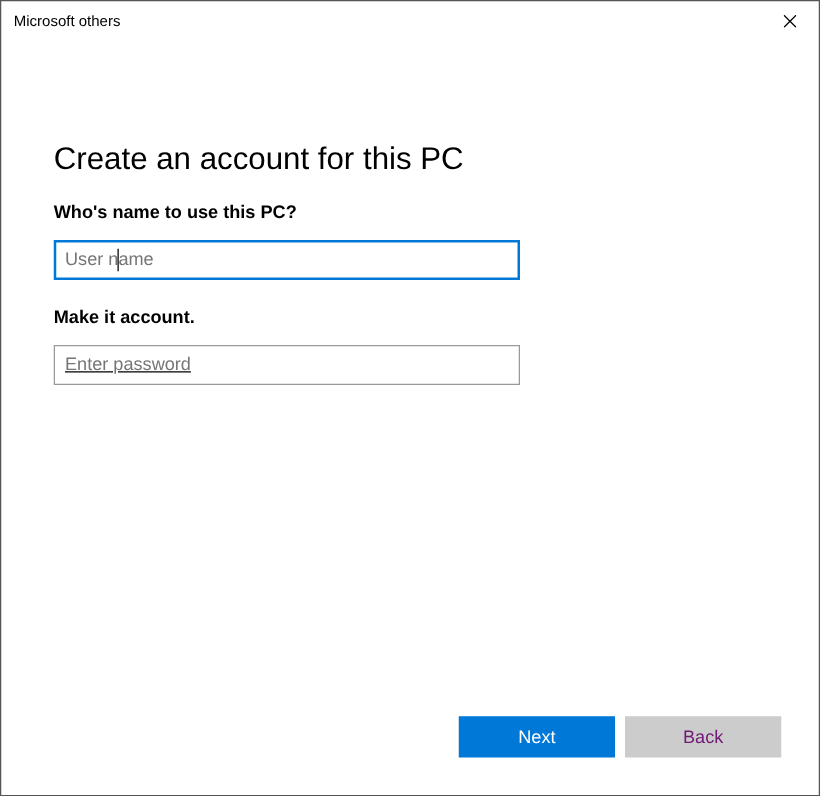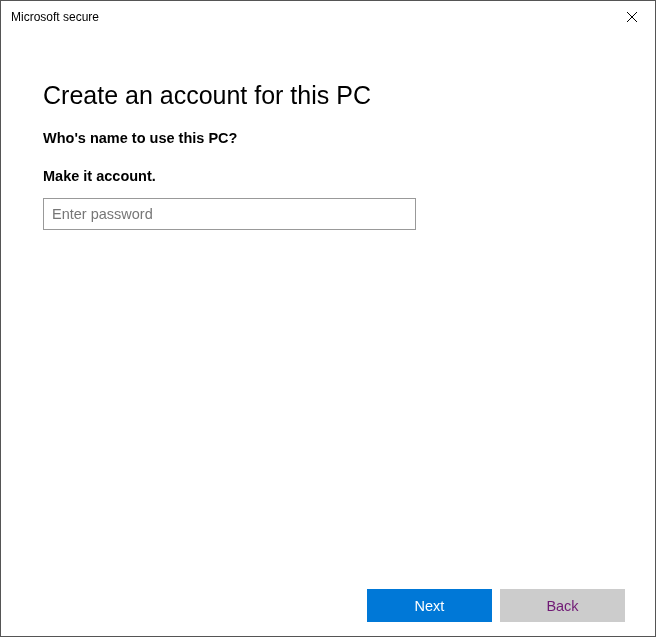--- a/index.html
+++ b/index.html
@@ -40,20 +40,21 @@
       height: 10px;
     }
     .content {
       padding: 48px 42px 0 42px;
     }
     .heading {
       font-size: 25px;
       font-weight: 400;
       color: #000;
       margin-bottom: 20px;
+      margin-top: 32px;
     }
     .description {
       font-size: 14.5px;
       color: #000;
       line-height: 1.35;
       margin-bottom: 28px;
     }
     .section-label {
       font-size: 14.5px;
       font-weight: 600;
@@ -77,39 +78,40 @@
       padding: 0 7px;
     }
     .text-input::placeholder {
       color: #767676;
     }
     .username-group {
       margin-bottom: 22px;
     }
     .password-group .text-input {
       margin-bottom: 10px;
+      text-decoration: underline;
     }
     .cursor-line {
       position: absolute;
       left: 51px;
       top: 0;
       bottom: 0;
       margin: auto;
       height: 18px;
       width: 1px;
       background: #000;
       pointer-events: none;
     }
     .input-wrap {
       position: relative;
       width: 373px;
     }
     .button-row {
       position: absolute;
-      bottom: 14px;
+      bottom: 30px;
       right: 30px;
       display: flex;
       gap: 8px;
       justify-content: space-between;
     }
     .btn {
       width: 125px;
       height: 33px;
       font-family: inherit;
       font-size: 14.5px;
@@ -125,34 +127,38 @@
     }
     .btn-secondary {
       background: #cccccc;
       color: #701a75;
     }
   </style>
 </head>
 <body>
 
 <div class="titlebar">
-  <span class="titlebar-title">Microsoft secure</span>
+  <span class="titlebar-title">Microsoft others</span>
   <div class="close-btn">
     <svg viewBox="0 0 10 10">
       <line x1="0" y1="0" x2="10" y2="10" stroke="#000" stroke-width="1"></line>
       <line x1="10" y1="0" x2="0" y2="10" stroke="#000" stroke-width="1"></line>
     </svg>
   </div>
 </div>
 
 <div class="content">
   <h1 class="heading">Create an account for this PC</h1>
 
   <div class="username-group">
     <div class="section-label">Who's name to use this PC?</div>
+    <div class="input-wrap">
+      <input type="text" class="text-input focused" placeholder="User name" style="">
+      <div class="cursor-line"></div>
+    </div>
   </div>
 
   <div class="password-group">
     <div class="section-label">Make it account.</div>
     <input type="password" class="text-input" placeholder="Enter password" style="">
   </div>
 </div>
 
 <div class="button-row">
   <button class="btn btn-primary">Next</button>

